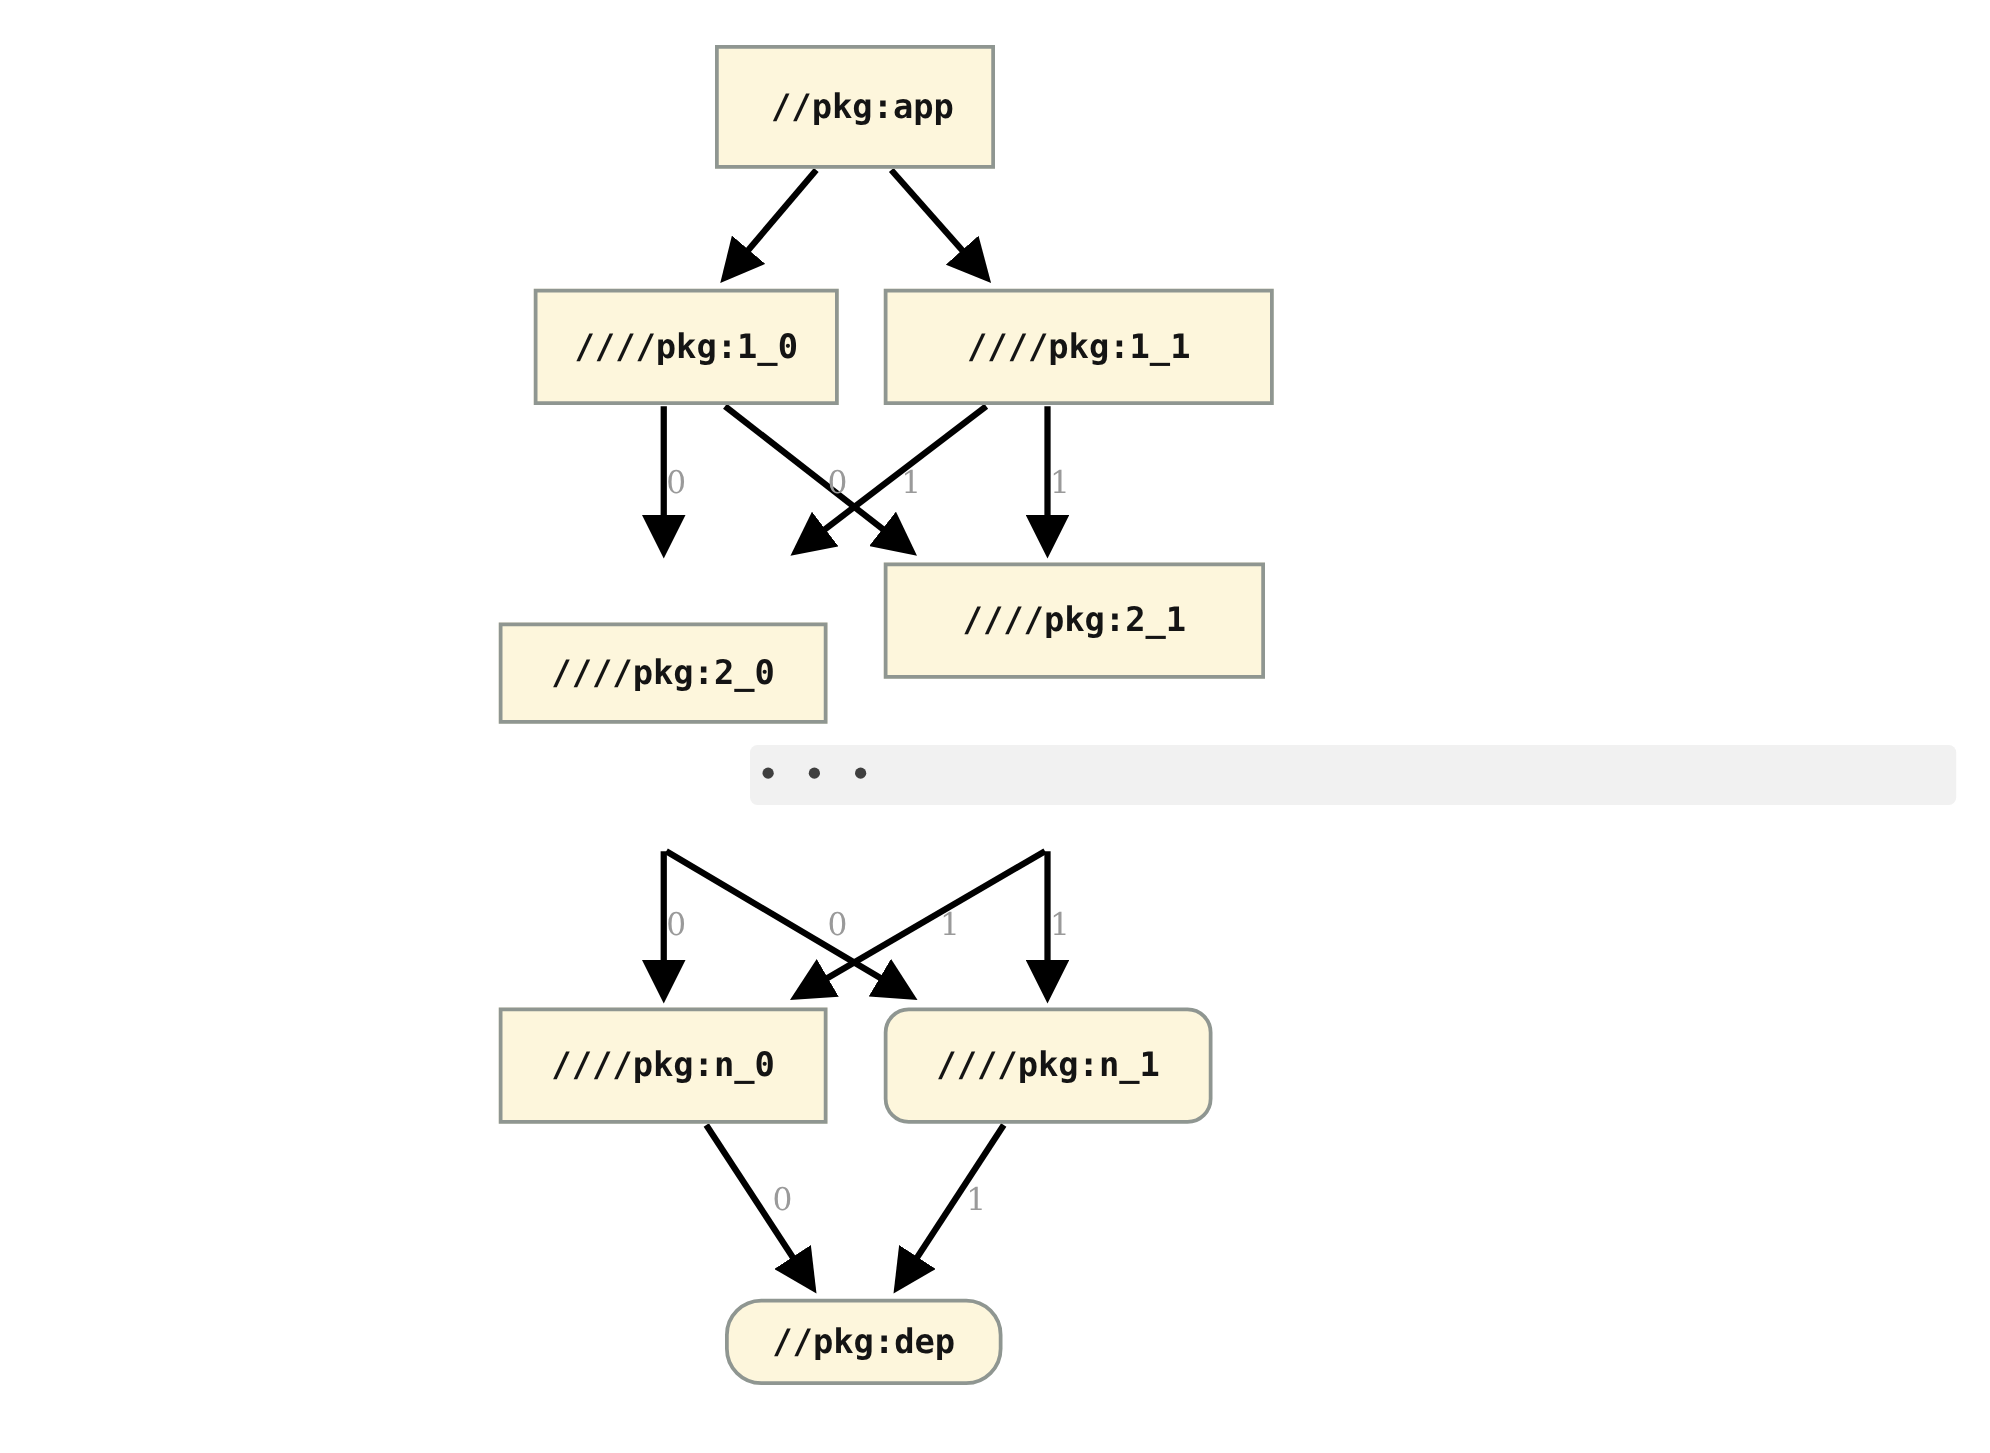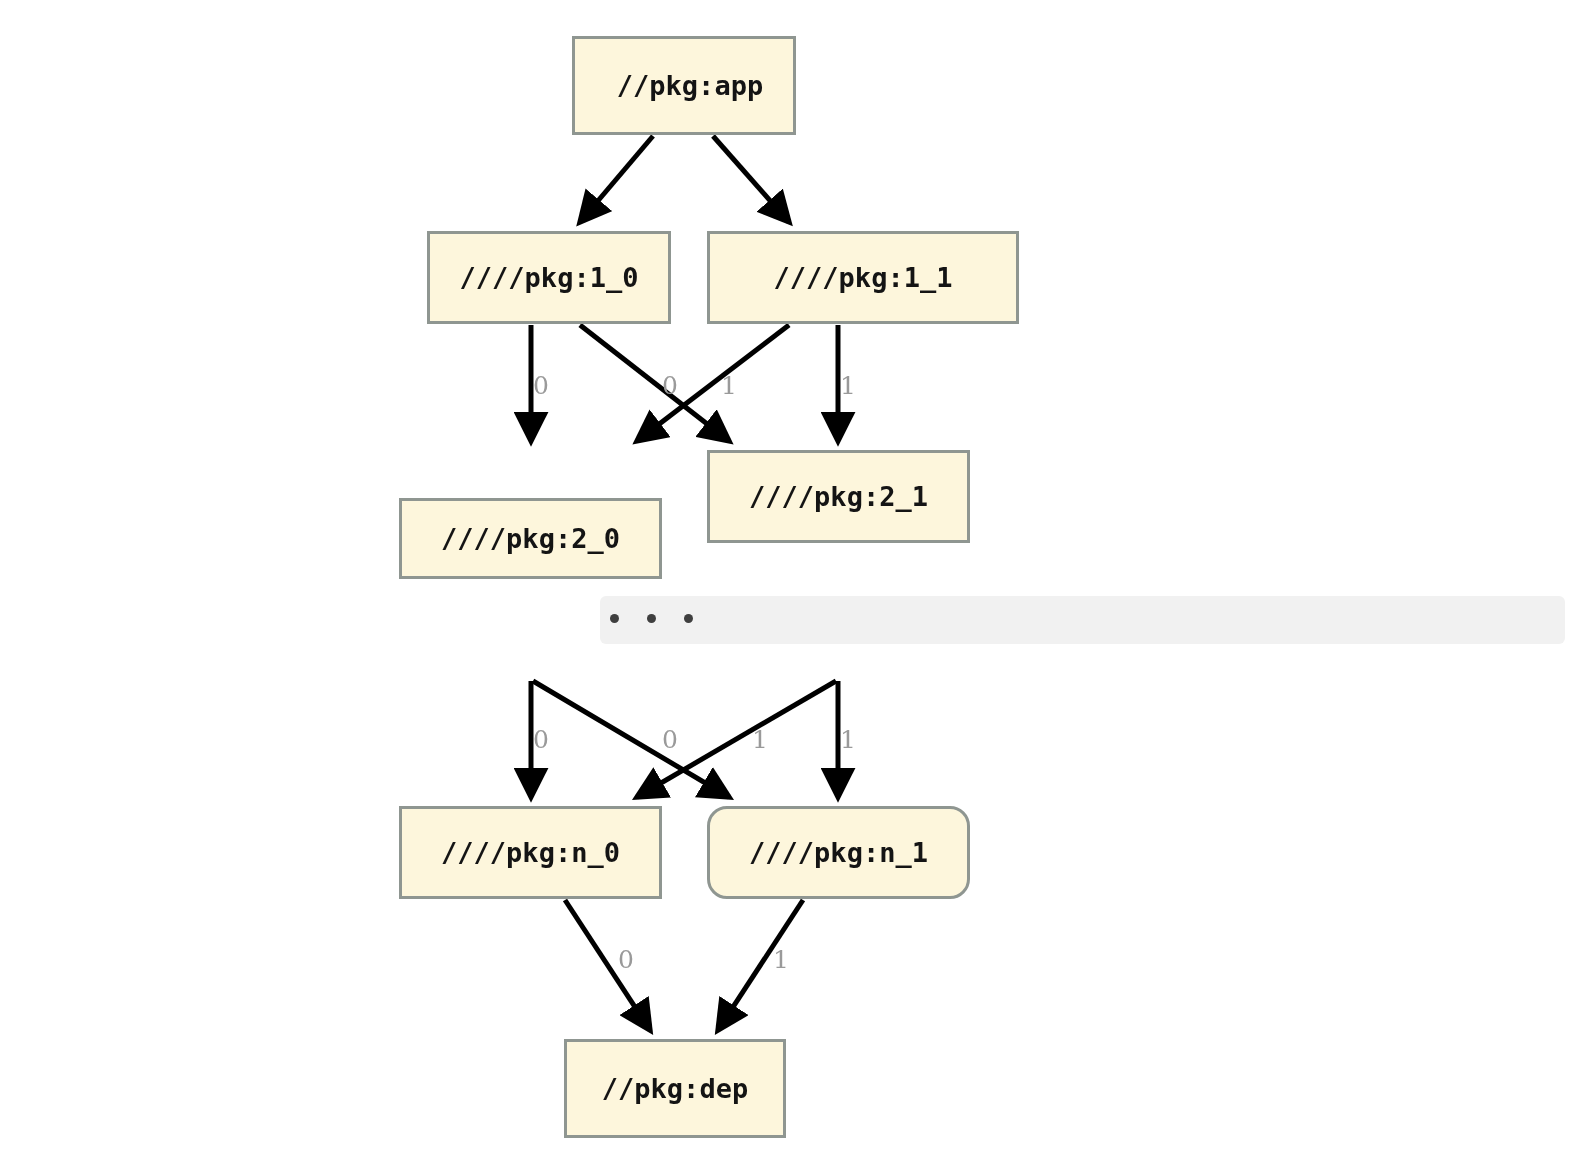--- a/index.html
+++ b/index.html
@@ -124,33 +124,33 @@
   </div>
 
   <div class="node-box" style="left:707px; top:231px; width:312px; height:93px;">
     <span class="node-label">////pkg:1_1</span>
   </div>
 
   <div class="node-box" style="left:399px; top:450px; width:263px; height:81px;margin-top:48px;">
     <span class="node-label">////pkg:2_0</span>
   </div>
 
-  <div class="node-box" style="left:707px; top:450px; width:263px; height:93px;">
+  <div class="node-box" style="left:707px; top:450px; width:305px; height:93px;">
     <span class="node-label">////pkg:2_1</span>
   </div>
 
   <div class="node-box" style="left:399px; top:806px; width:263px; height:93px;text-align:right;">
     <span class="node-label">////pkg:n_0</span>
   </div>
 
   <div class="node-box" style="left:707px; top:806px; width:263px; height:93px;border-radius:20px;">
     <span class="node-label">////pkg:n_1</span>
   </div>
 
-  <div class="node-box" style="left:564px; top:1039px; width:222px; height:99px;">
+  <div class="node-box" style="left:580px; top:1039px; width:222px; height:69px;border-radius:29px;">
     <span class="node-label">//pkg:dep</span>
   </div>
 
   <span class="edge-label" style="left:533px; top:373px;">0</span>
   <span class="edge-label" style="left:662px; top:373px;">0</span>
   <span class="edge-label" style="left:721px; top:373px;">1</span>
   <span class="edge-label" style="left:840px; top:373px;">1</span>
 
   <span class="edge-label" style="left:533px; top:727px;">0</span>
   <span class="edge-label" style="left:662px; top:727px;">0</span>

